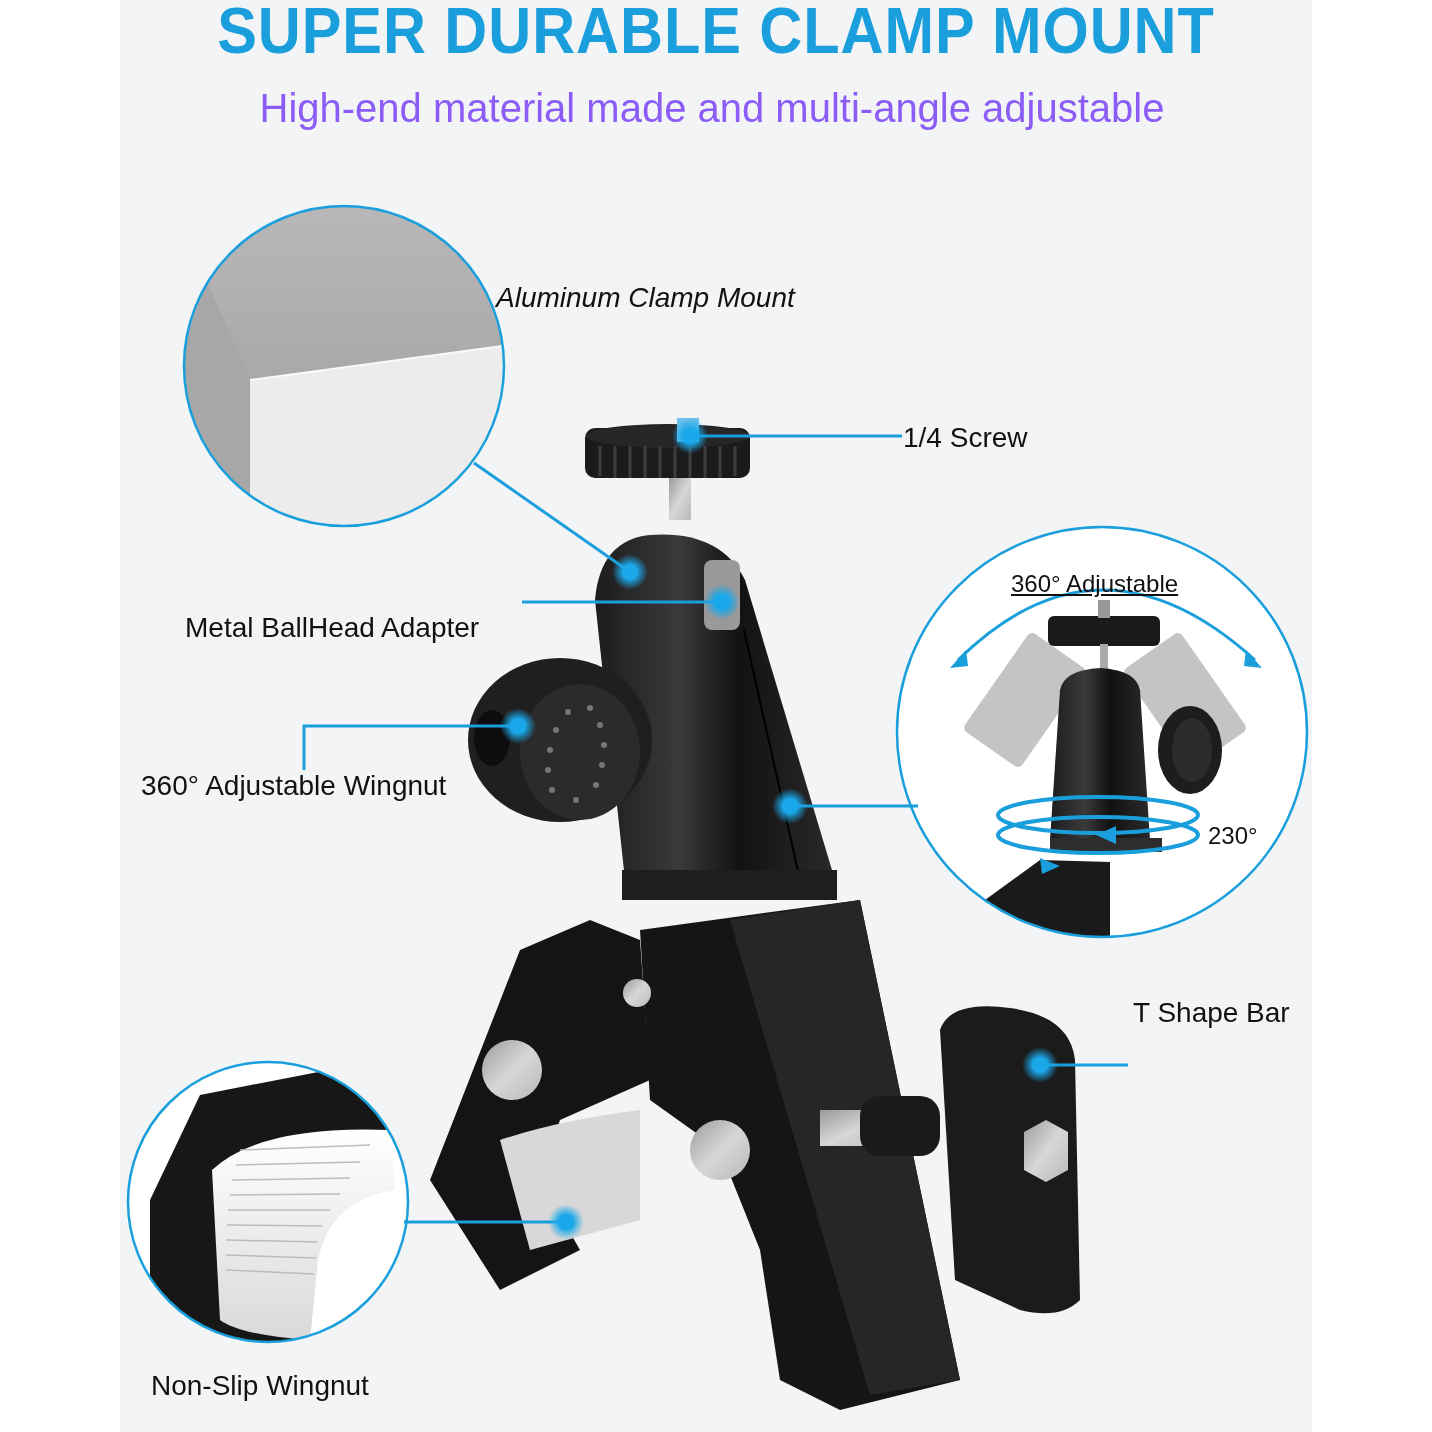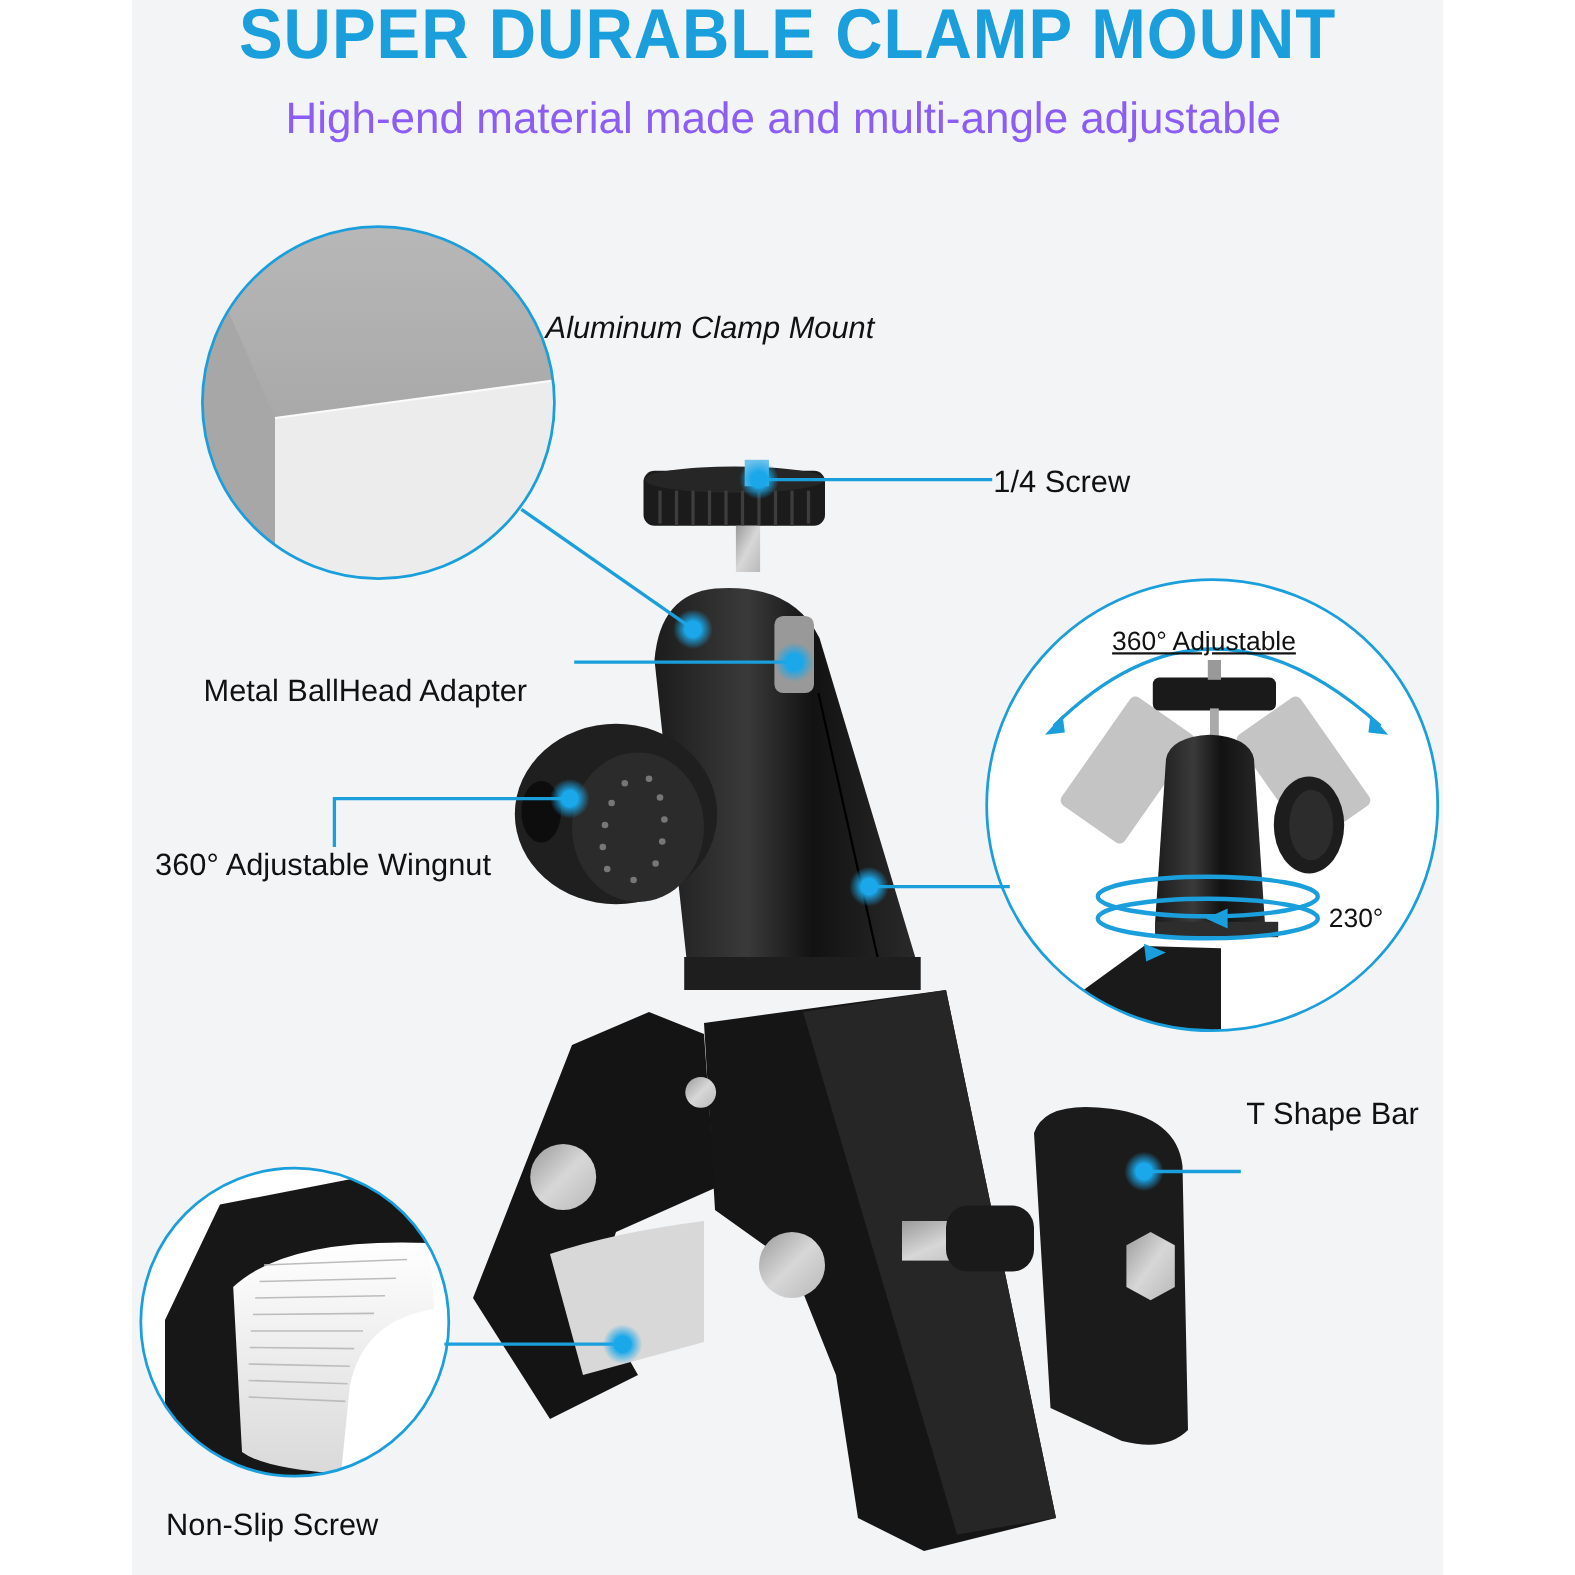--- a/index.html
+++ b/index.html
@@ -199,15 +199,15 @@
 </svg>
 
 <div class="title">SUPER DURABLE CLAMP MOUNT</div>
 <div class="subtitle">High-end material made and multi-angle adjustable</div>
 
 <div class="label" style="left:496px; top:282px;font-style:italic;">Aluminum Clamp Mount</div>
 <div class="label" style="left:903px; top:422px;">1/4 Screw</div>
 <div class="label" style="left:185px; top:612px;">Metal BallHead Adapter</div>
 <div class="label" style="left:121px; top:770px;margin-left:20px;">360° Adjustable Wingnut</div>
 <div class="label" style="left:1133px; top:997px;">T Shape Bar</div>
-<div class="label" style="left:151px; top:1370px;">Non-Slip Screw</div>
+<div class="label" style="left:151px; top:1370px;">Non-Slip Wingnut</div>
 <div class="label small" style="left:1011px; top:570px;text-decoration:underline;">360° Adjustable</div>
 <div class="label small" style="left:1208px; top:822px;">230°</div>
 
 </body></html>

